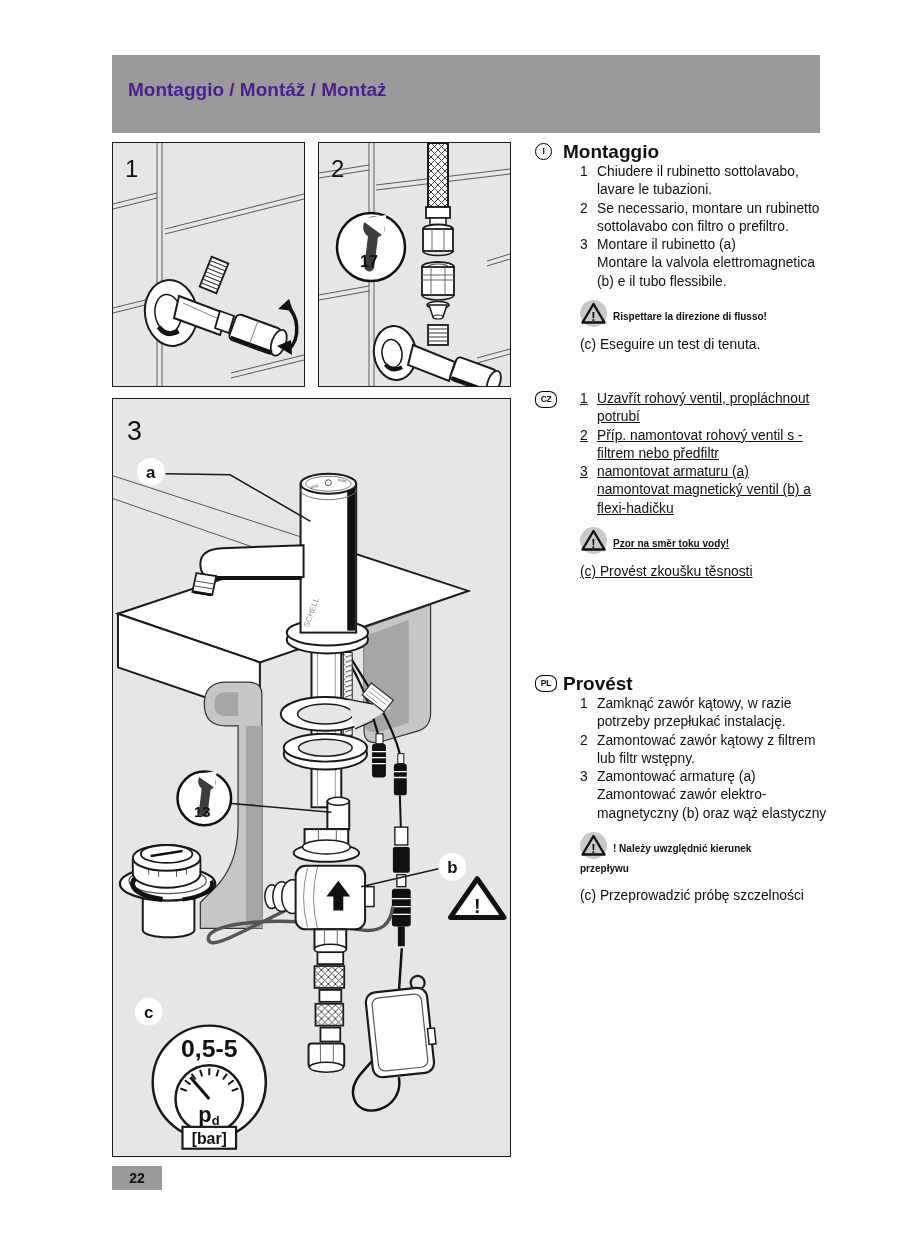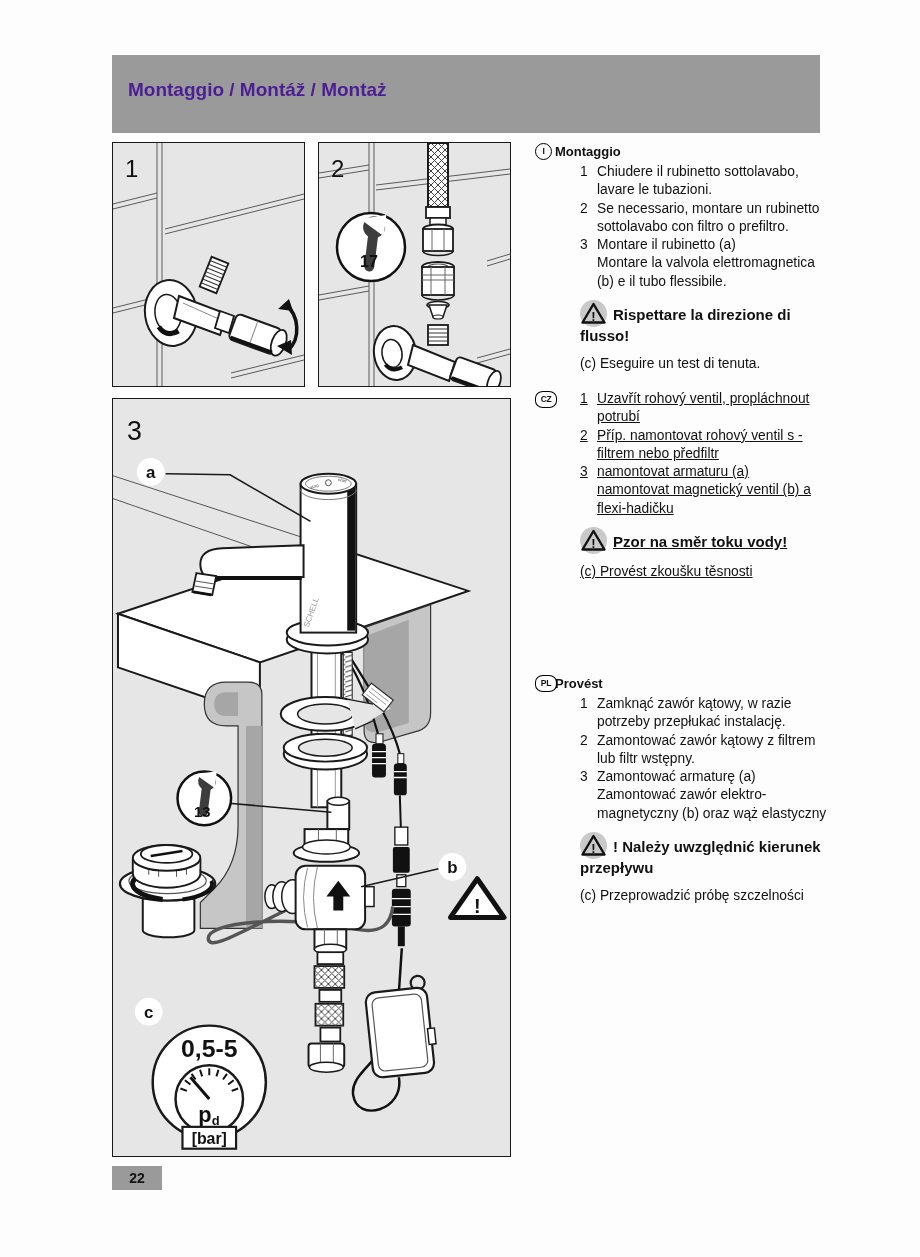--- a/index.html
+++ b/index.html
@@ -11,28 +11,28 @@
   .fig svg{position:absolute;inset:0;width:100%;height:100%;}
   .fig1{left:112px;top:142px;width:191px;height:243px;}
   .fig2{left:318px;top:142px;width:191px;height:243px;}
   .fig3{left:112px;top:398px;width:397px;height:757px;}
   .col{position:absolute;left:535px;top:0;width:292px;font-size:13.8px;line-height:18.3px;}
   .sec{position:absolute;left:0;width:292px;}
   .sec-it{top:142px;} .sec-cz{top:390px;text-decoration:underline;} .sec-pl{top:674px;}
   .badge{position:absolute;left:0;top:1px;width:15px;height:15px;border:1.3px solid #000;border-radius:50%;
          font-size:8.5px;font-weight:bold;display:flex;align-items:center;justify-content:center;letter-spacing:-0.3px;}
   .badge.wide{width:20px;border-radius:8px/7px;}
-  h2{margin:0 0 2px 20px;font-size:13px;line-height:19px;font-weight:bold;}
+  h2{margin:0 0 2px 28px;font-size:19px;line-height:19px;font-weight:bold;}
   .items{margin-left:45px;}
   .item{display:flex;}
   .item .num{width:17px;flex:none;}
   .item .txt{white-space:pre-line;width:230px;}
   .warning{margin:9px 0 0 45px;min-height:27px;}
   .warn-ico{display:inline-block;vertical-align:-7px;margin-right:6px;}
-  .warning b{white-space:pre-line;font-size:15px;}
+  .warning b{white-space:pre-line;font-size:10px;}
   .note{margin:9px 0 0 45px;}
   .page-num{position:absolute;left:112px;top:1166px;width:50px;height:24px;background:#9a9a9a;
             font-size:14px;font-weight:bold;display:flex;align-items:center;justify-content:center;}
   svg text{font-family:"Liberation Sans",sans-serif;}
 </style>
 </head>
 <body>
 
 <div class="page">
 

